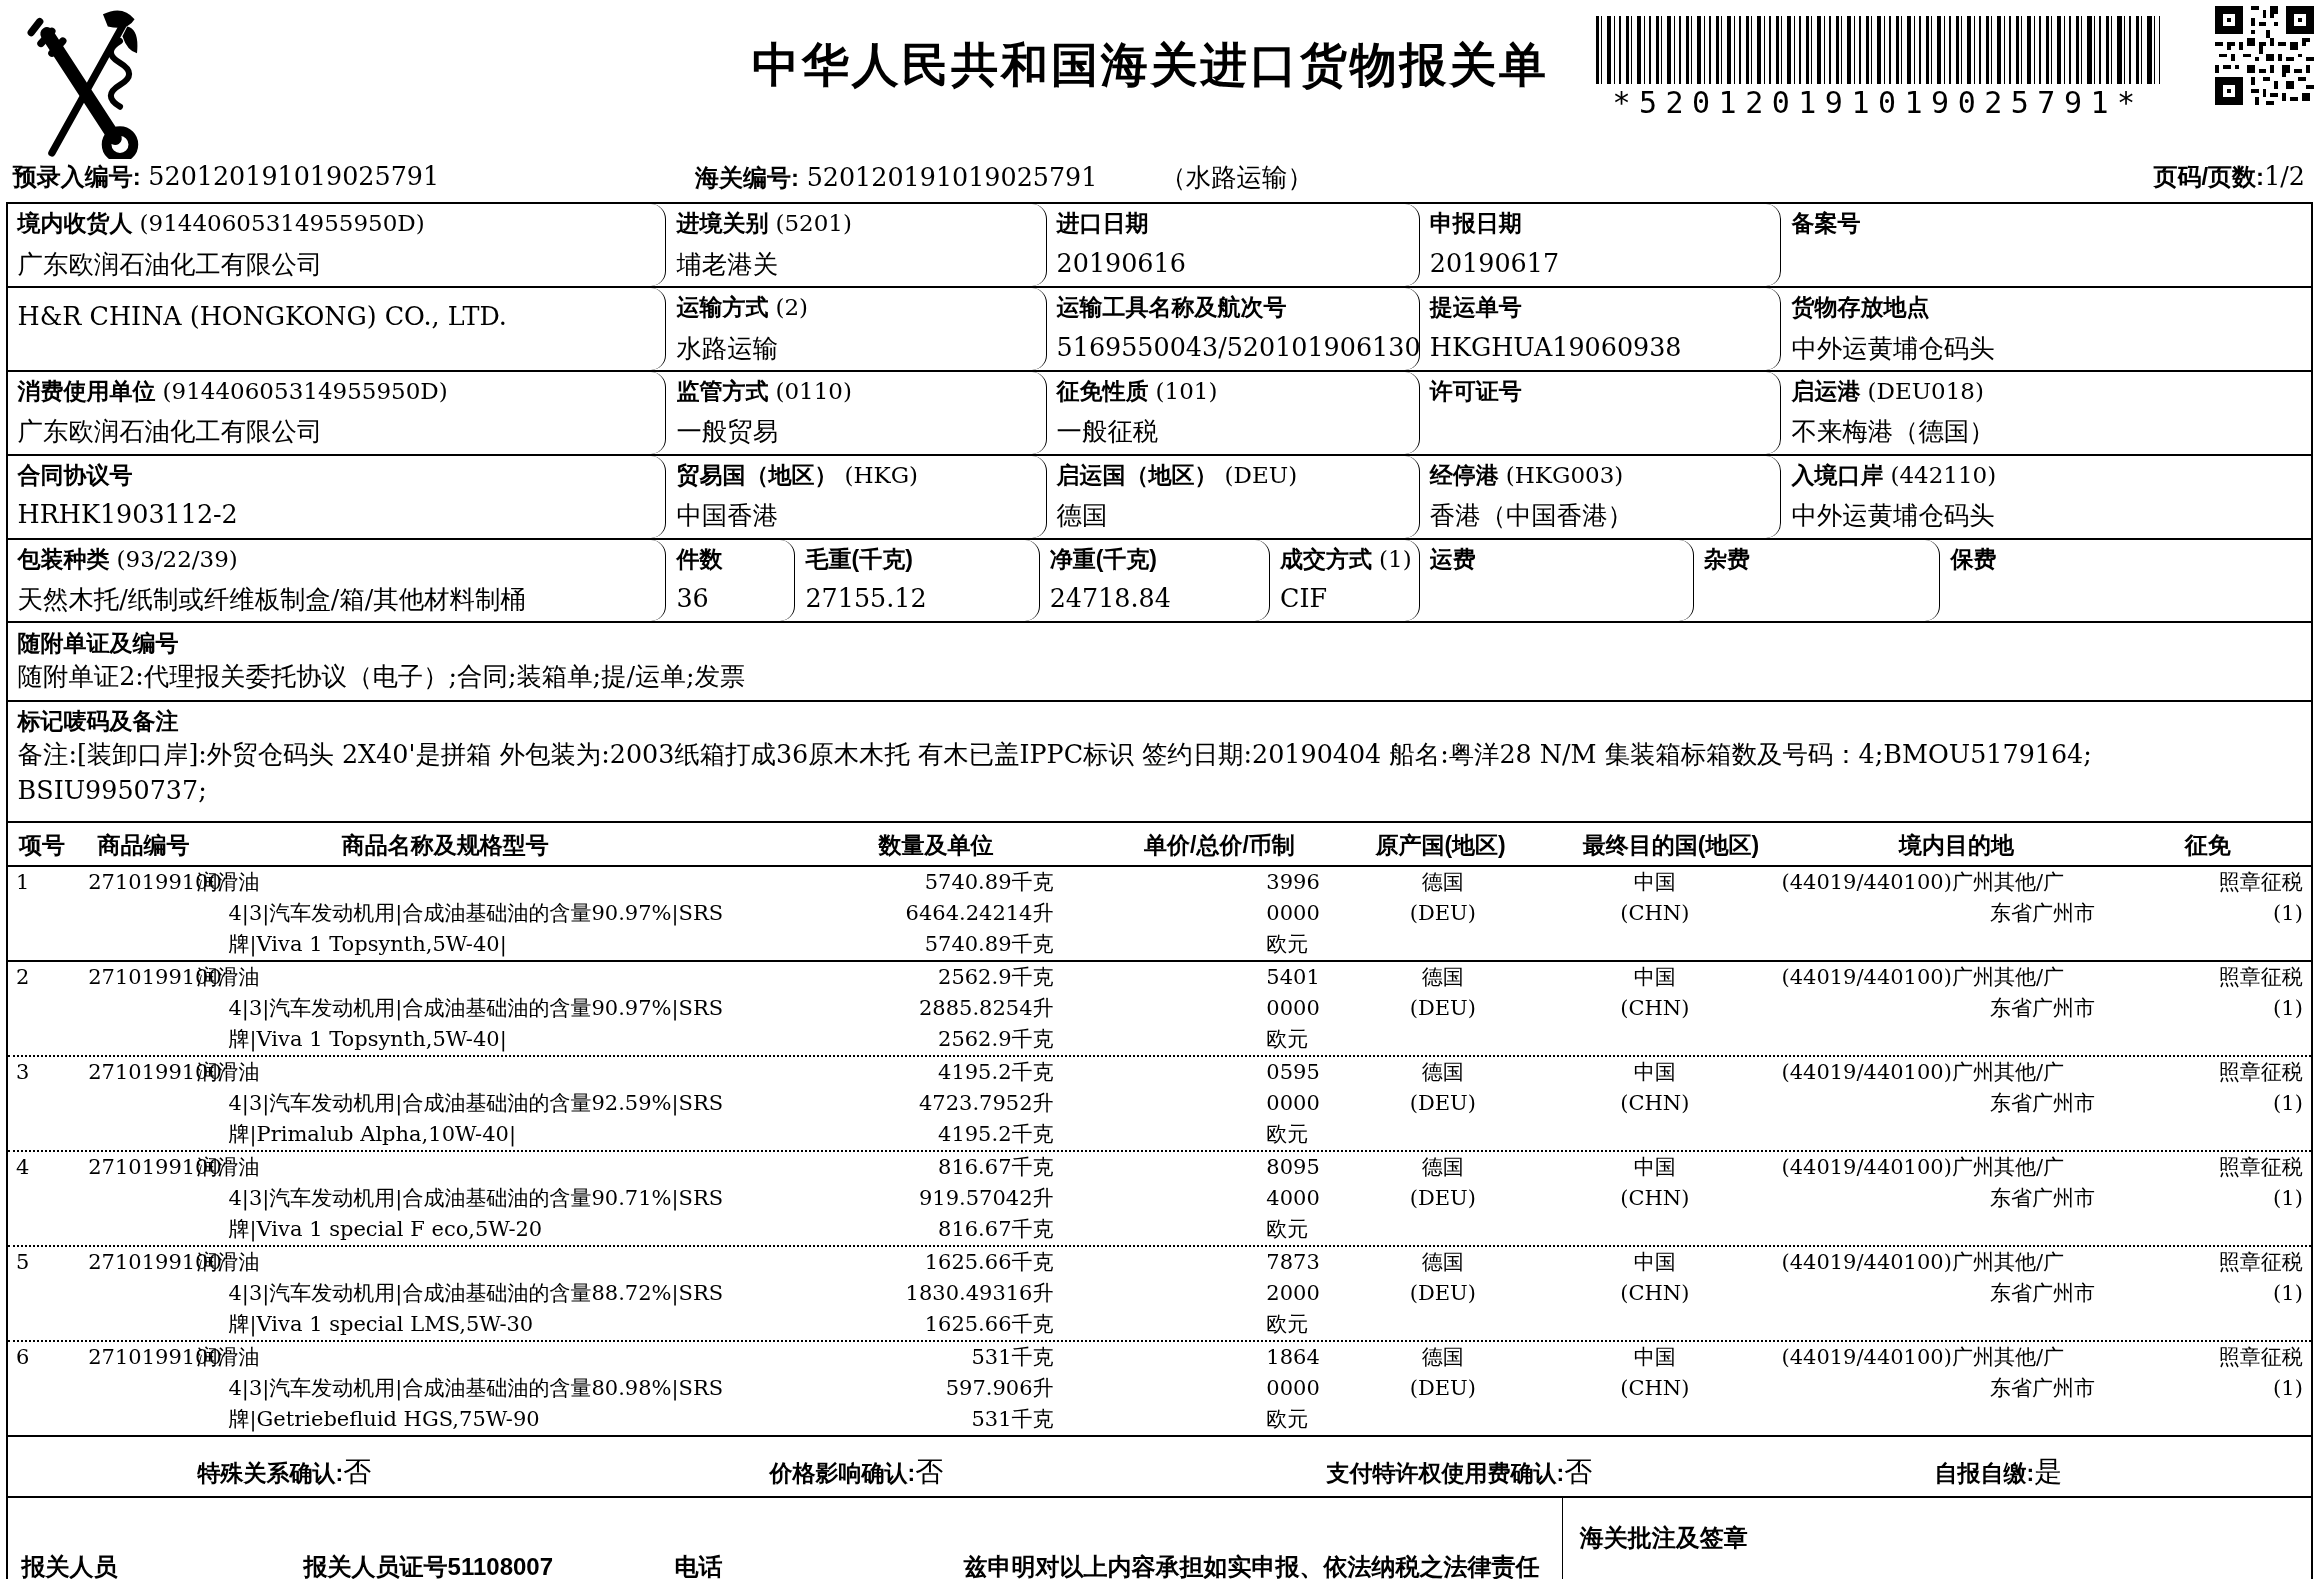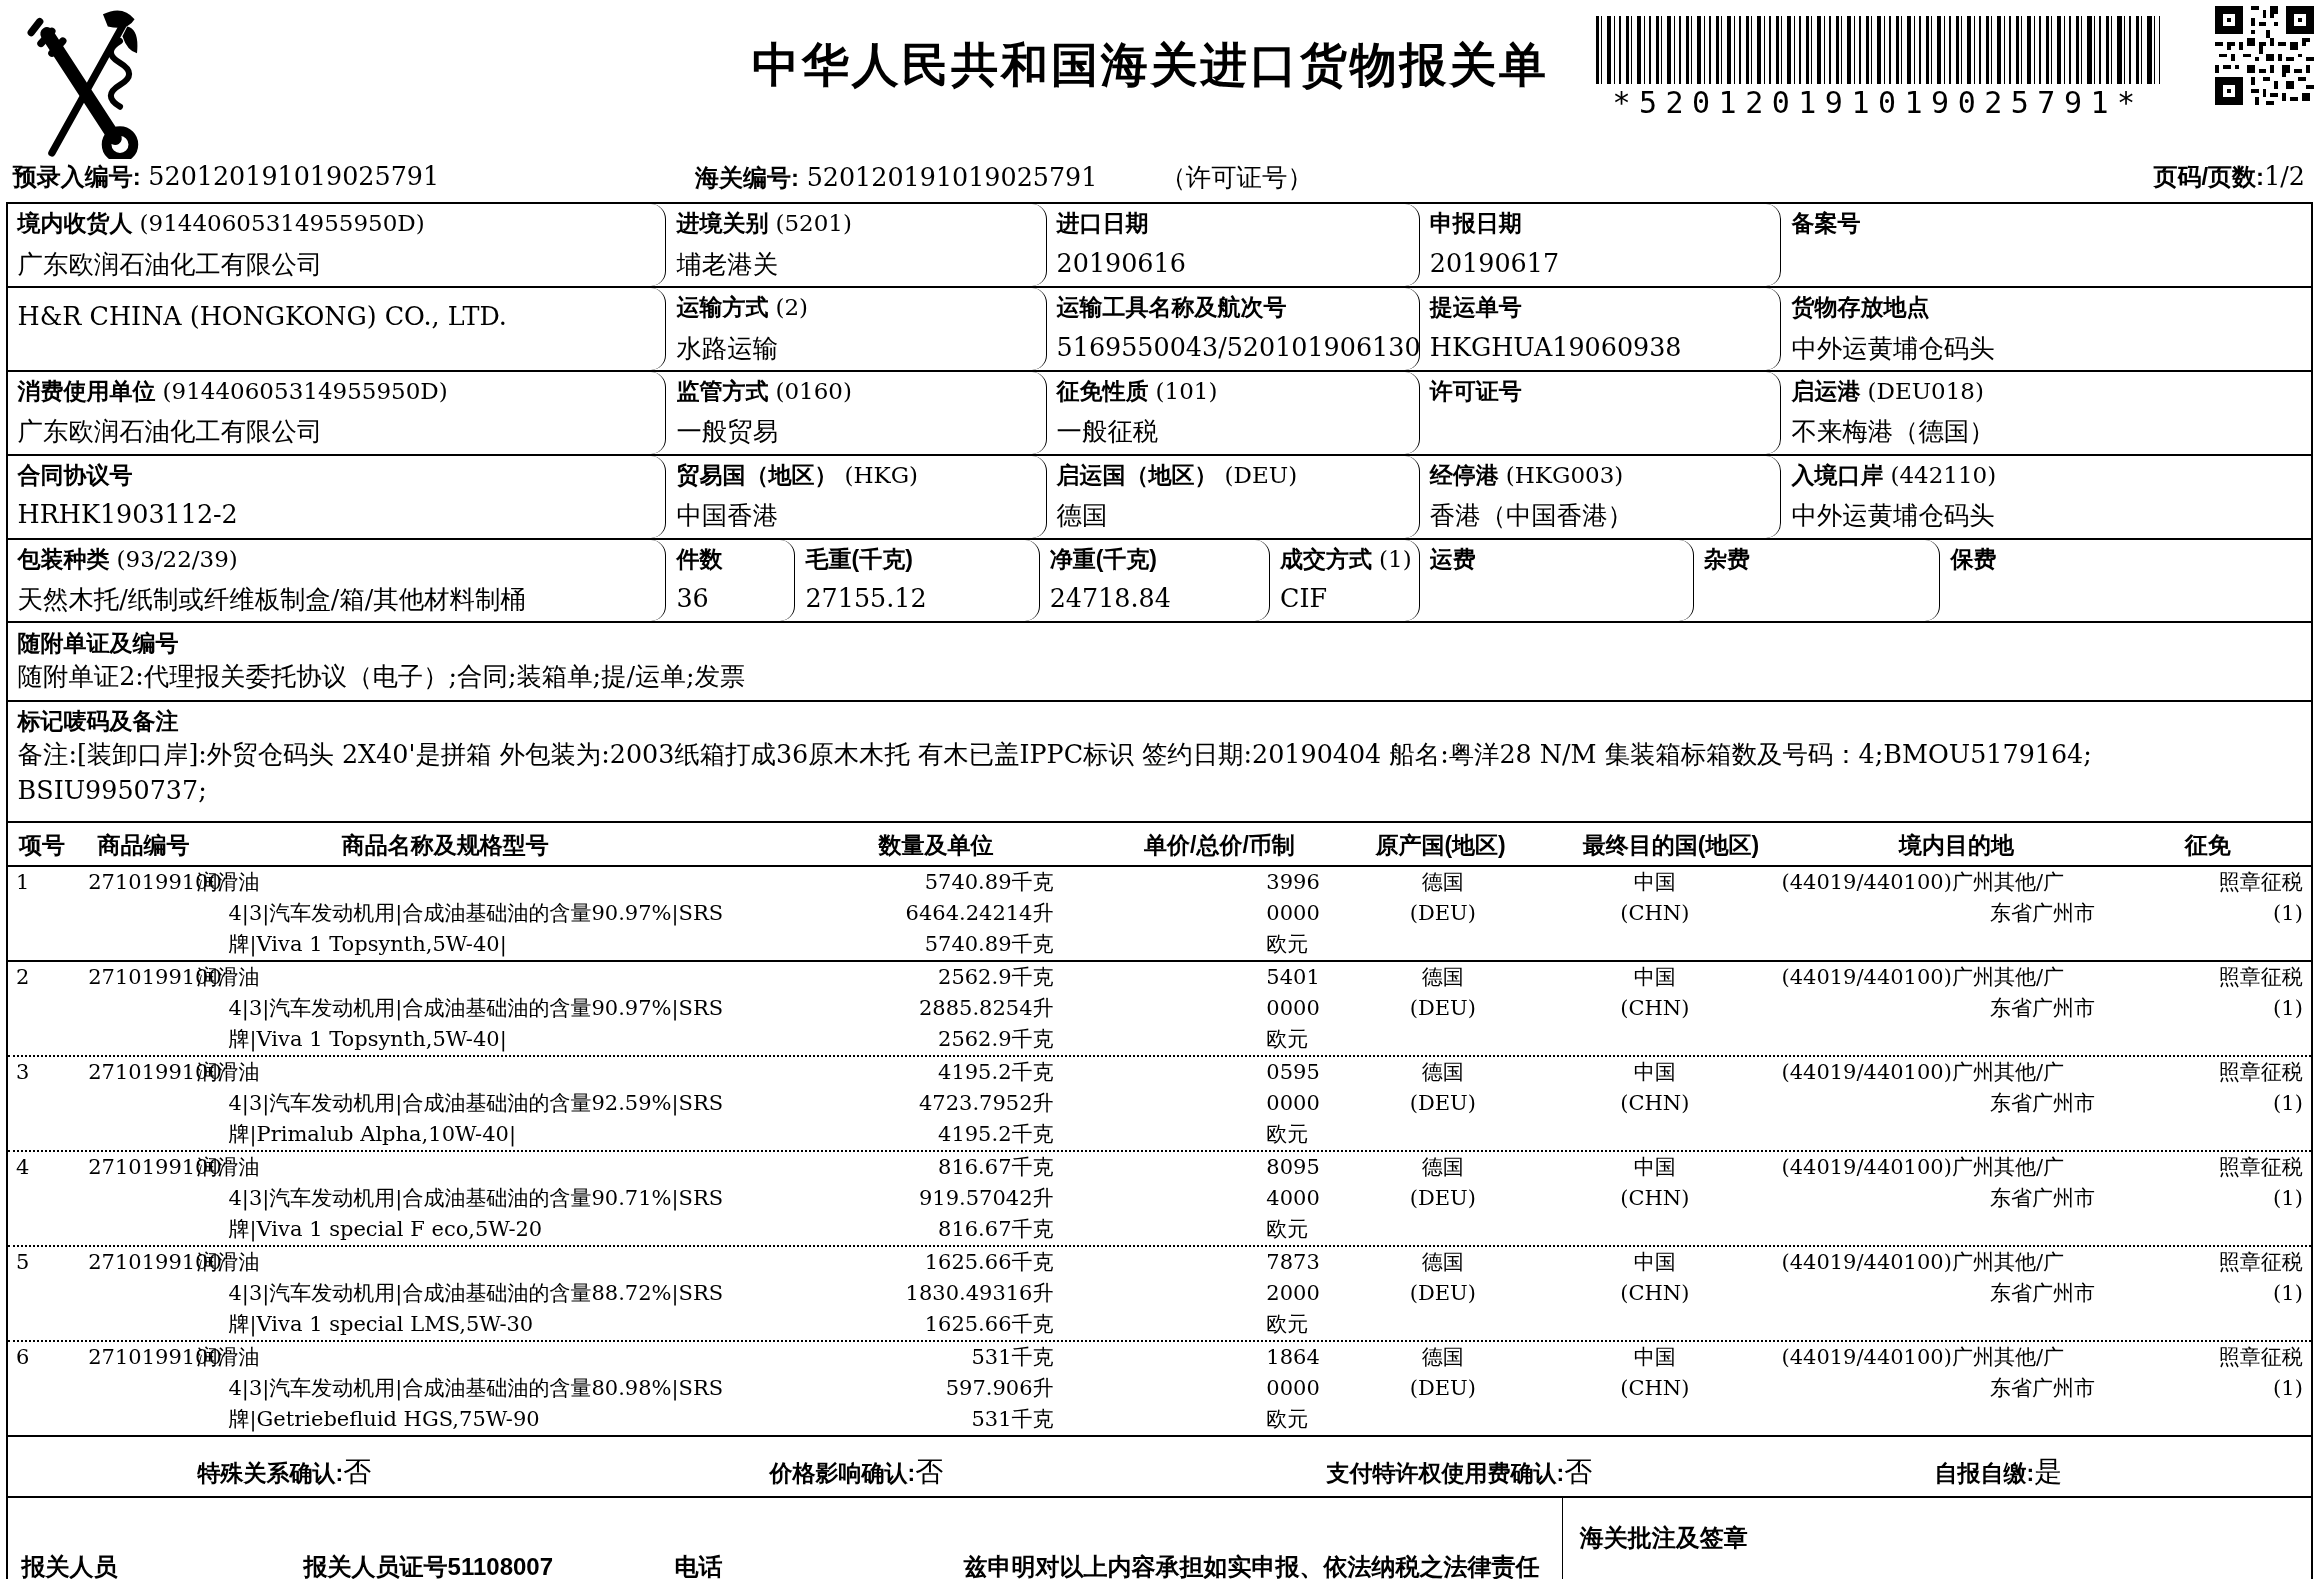--- a/index.html
+++ b/index.html
@@ -106,21 +106,21 @@
       <rect x="0" y="0" width="25" height="25" fill="#fff"></rect>
       <g fill="#000">
         <path d="M0 0h7v7h-7z M18 0h7v7h-7z M0 18h7v7h-7z"></path>
         <path d="M2 2h3v3h-3z M20 2h3v3h-3z M2 20h3v3h-3z" fill="#fff"></path>
         <path d="M3 3h1v1h-1z M21 3h1v1h-1z M3 21h1v1h-1z"></path>
         <path d="M9 0h2v1h-2z M12 1h1v2h-1z M14 0h2v2h-1v1h-1z M9 3h1v2h-1z M11 4h2v1h-2z M15 4h1v1h-1z M9 6h1v1h-1z M13 6h1v2h-1z M0 9h2v1h-2z M3 9h2v1h-1v1h-1z M6 9h1v2h-1z M8 8h2v2h-2z M11 9h2v1h-1v2h-1z M14 8h1v2h-1z M16 9h2v1h-2z M19 9h2v2h-2z M22 8h2v1h-1v1h-1z M1 12h2v1h-2z M4 12h1v2h-1z M7 12h2v1h-2z M10 13h1v1h-1z M13 12h2v2h-2z M16 12h1v2h-1z M18 13h2v1h-2z M21 12h1v1h-1z M23 13h2v1h-2z M0 15h1v2h-1z M2 15h2v1h-2z M5 15h1v1h-1z M8 15h2v2h-2z M11 16h2v1h-2z M14 15h1v2h-1z M17 15h2v2h-1v1h-1z M20 16h2v1h-2z M23 15h1v2h-1z M9 18h1v2h-1z M12 18h2v1h-2z M15 19h1v2h-1z M18 19h2v2h-2z M21 18h2v1h-2z M23 20h2v1h-2z M9 21h2v1h-2z M12 21h1v2h-1z M14 22h2v1h-2z M17 22h1v2h-1z M19 23h2v1h-2z M22 22h2v2h-2z M10 23h1v2h-1z M13 24h2v1h-2z"></path>
       </g>
     </svg>
     <div class="preentry">
       <span class="grp pe-left"><span class="b">预录入编号:</span> <span class="s">520120191019025791</span></span>
-      <span class="grp pe-mid"><span class="b">海关编号:</span> <span class="s">520120191019025791</span><span class="s pe-house">（许可证号）</span></span>
+      <span class="grp pe-mid"><span class="b">海关编号:</span> <span class="s">520120191019025791</span><span class="s pe-house">（水路运输）</span></span>
       <span class="grp pe-right"><span class="b">页码/页数:</span><span class="s">1/2</span></span>
     </div>
   </div>
 
   <div class="doc">
 
     <div class="irow cols-main">
       <div class="cell">
         <div class="lab"><span class="b">境内收货人</span><span class="code s">(91440605314955950D)</span></div>
         <div class="val">广东欧润石油化工有限公司</div>
@@ -164,21 +164,21 @@
         <div class="val">中外运黄埔仓码头</div>
       </div>
     </div>
 
     <div class="irow cols-main">
       <div class="cell">
         <div class="lab"><span class="b">消费使用单位</span><span class="code s">(91440605314955950D)</span></div>
         <div class="val">广东欧润石油化工有限公司</div>
       </div>
       <div class="cell">
-        <div class="lab"><span class="b">监管方式</span><span class="code s">(0160)</span></div>
+        <div class="lab"><span class="b">监管方式</span><span class="code s">(0110)</span></div>
         <div class="val">一般贸易</div>
       </div>
       <div class="cell">
         <div class="lab"><span class="b">征免性质</span><span class="code s">(101)</span></div>
         <div class="val">一般征税</div>
       </div>
       <div class="cell">
         <div class="lab"><span class="b">许可证号</span></div>
         <div class="val"></div>
       </div>

